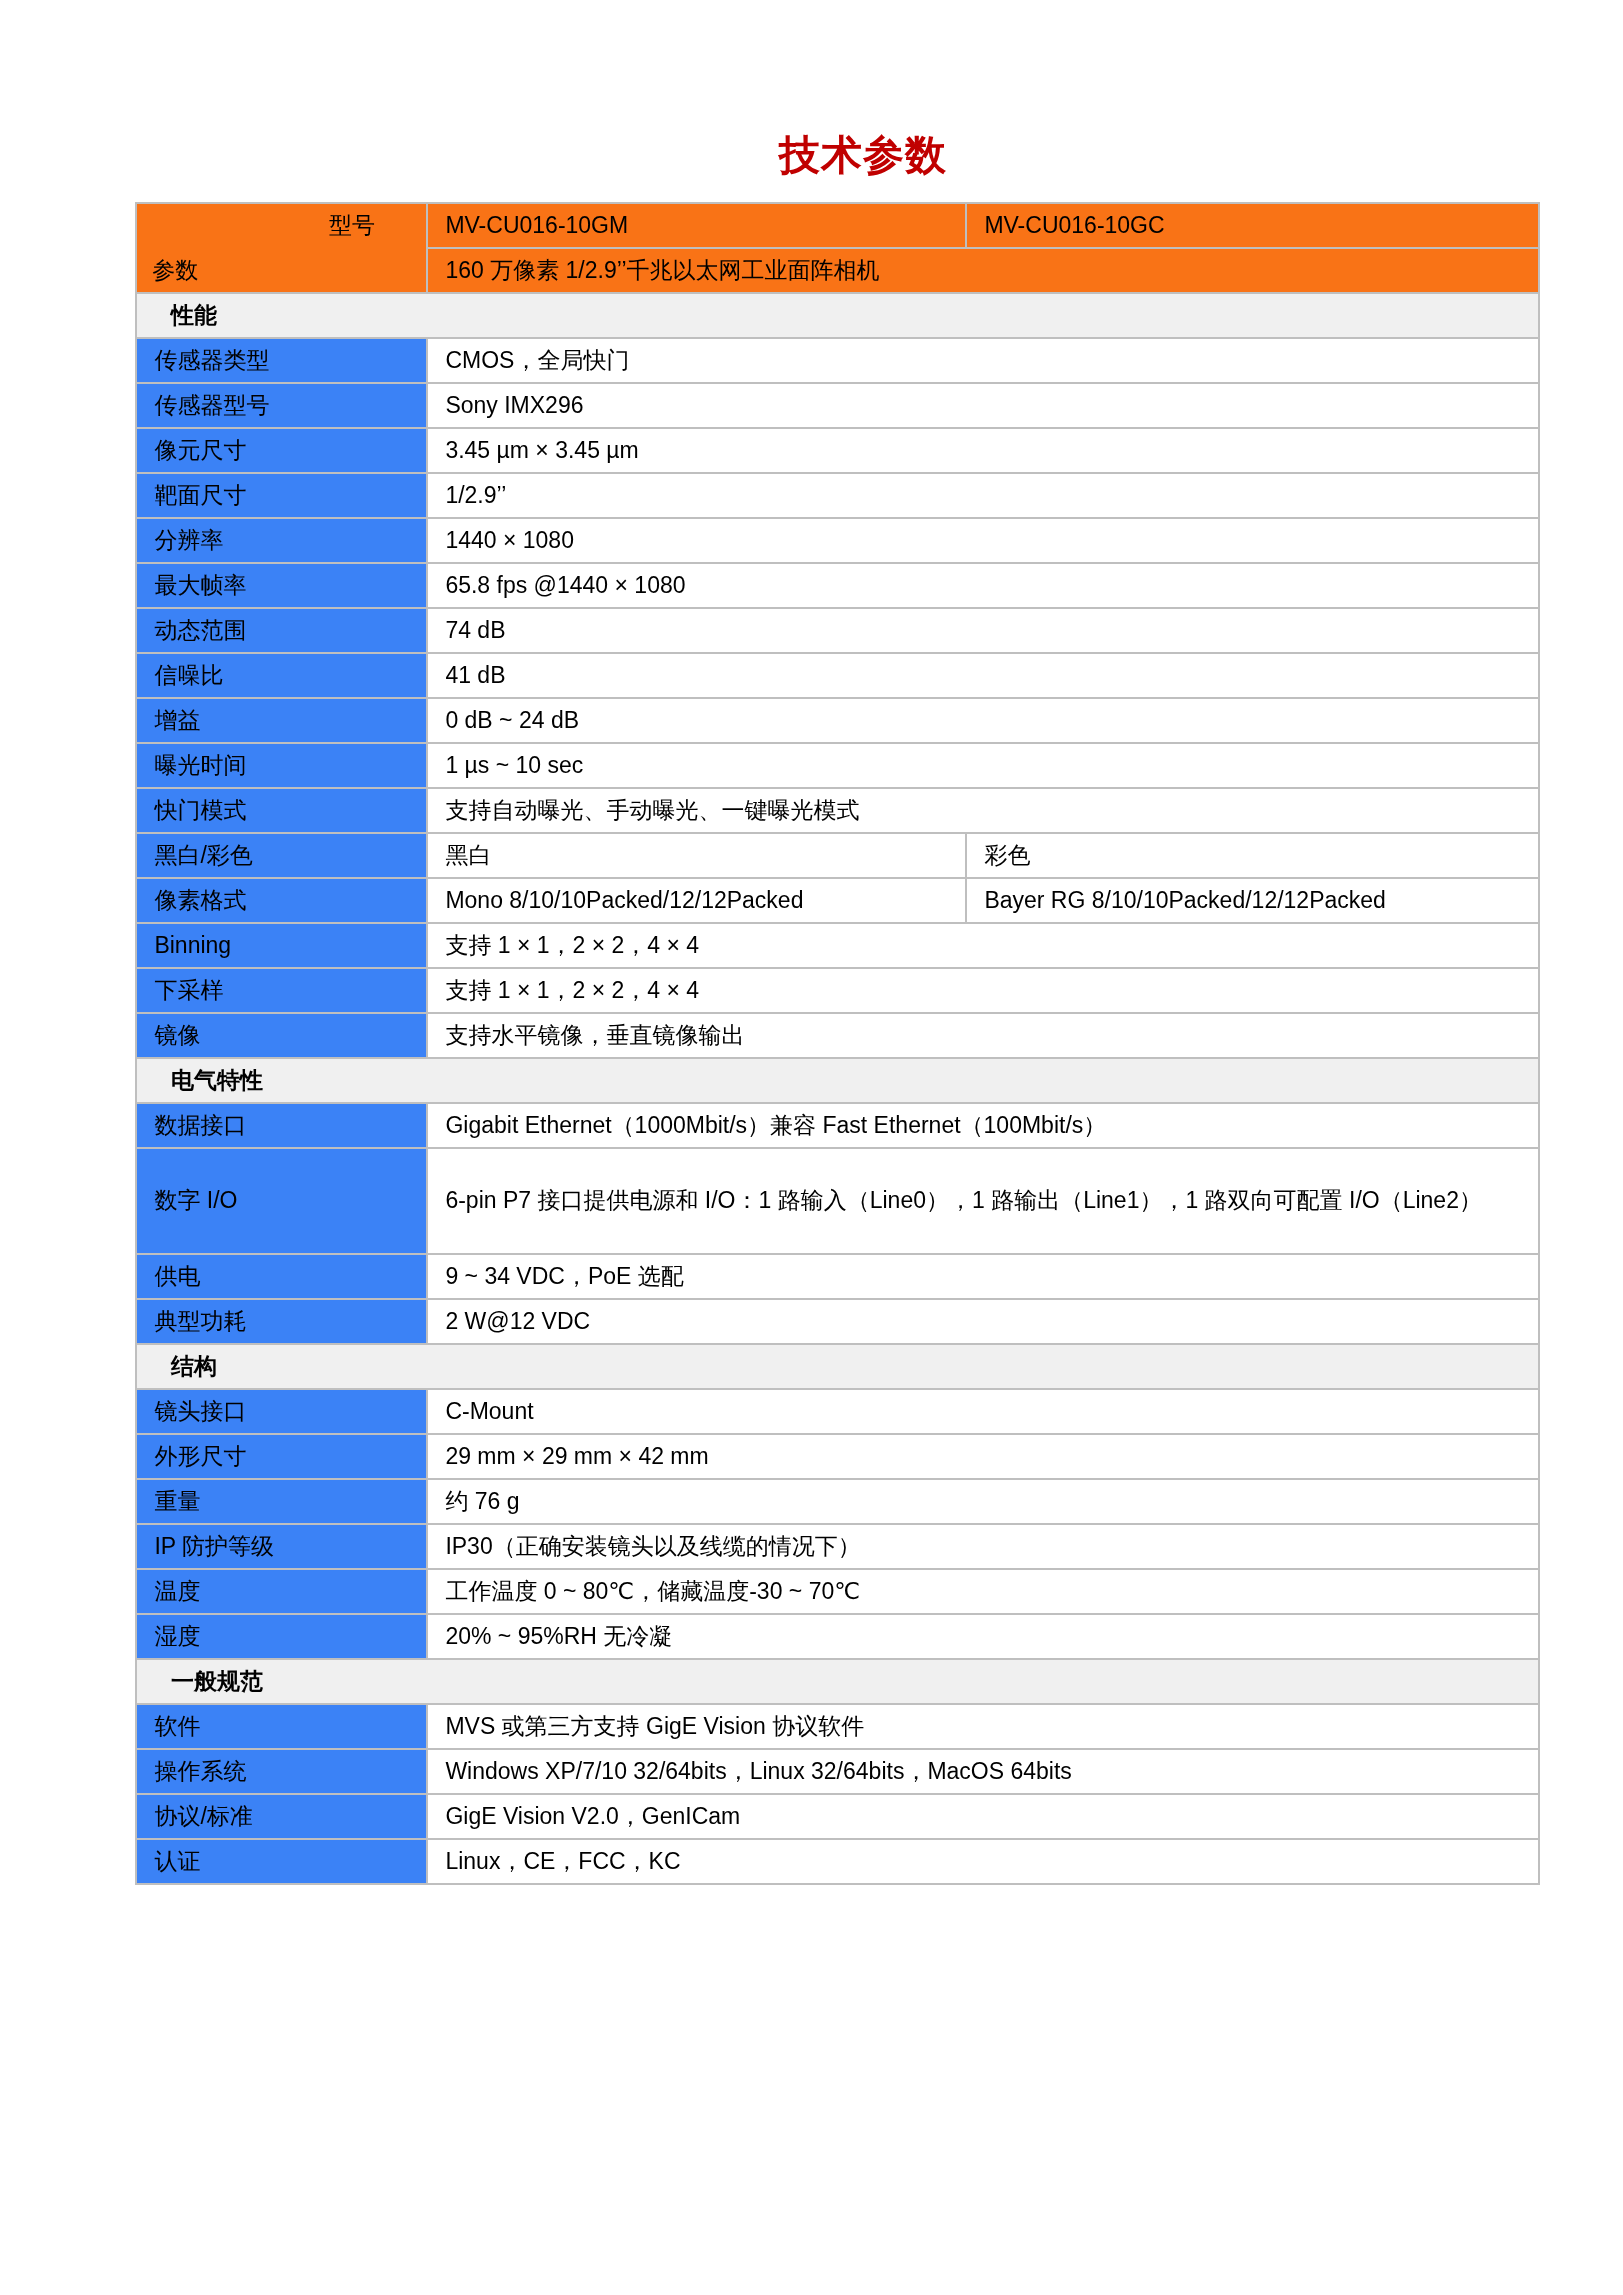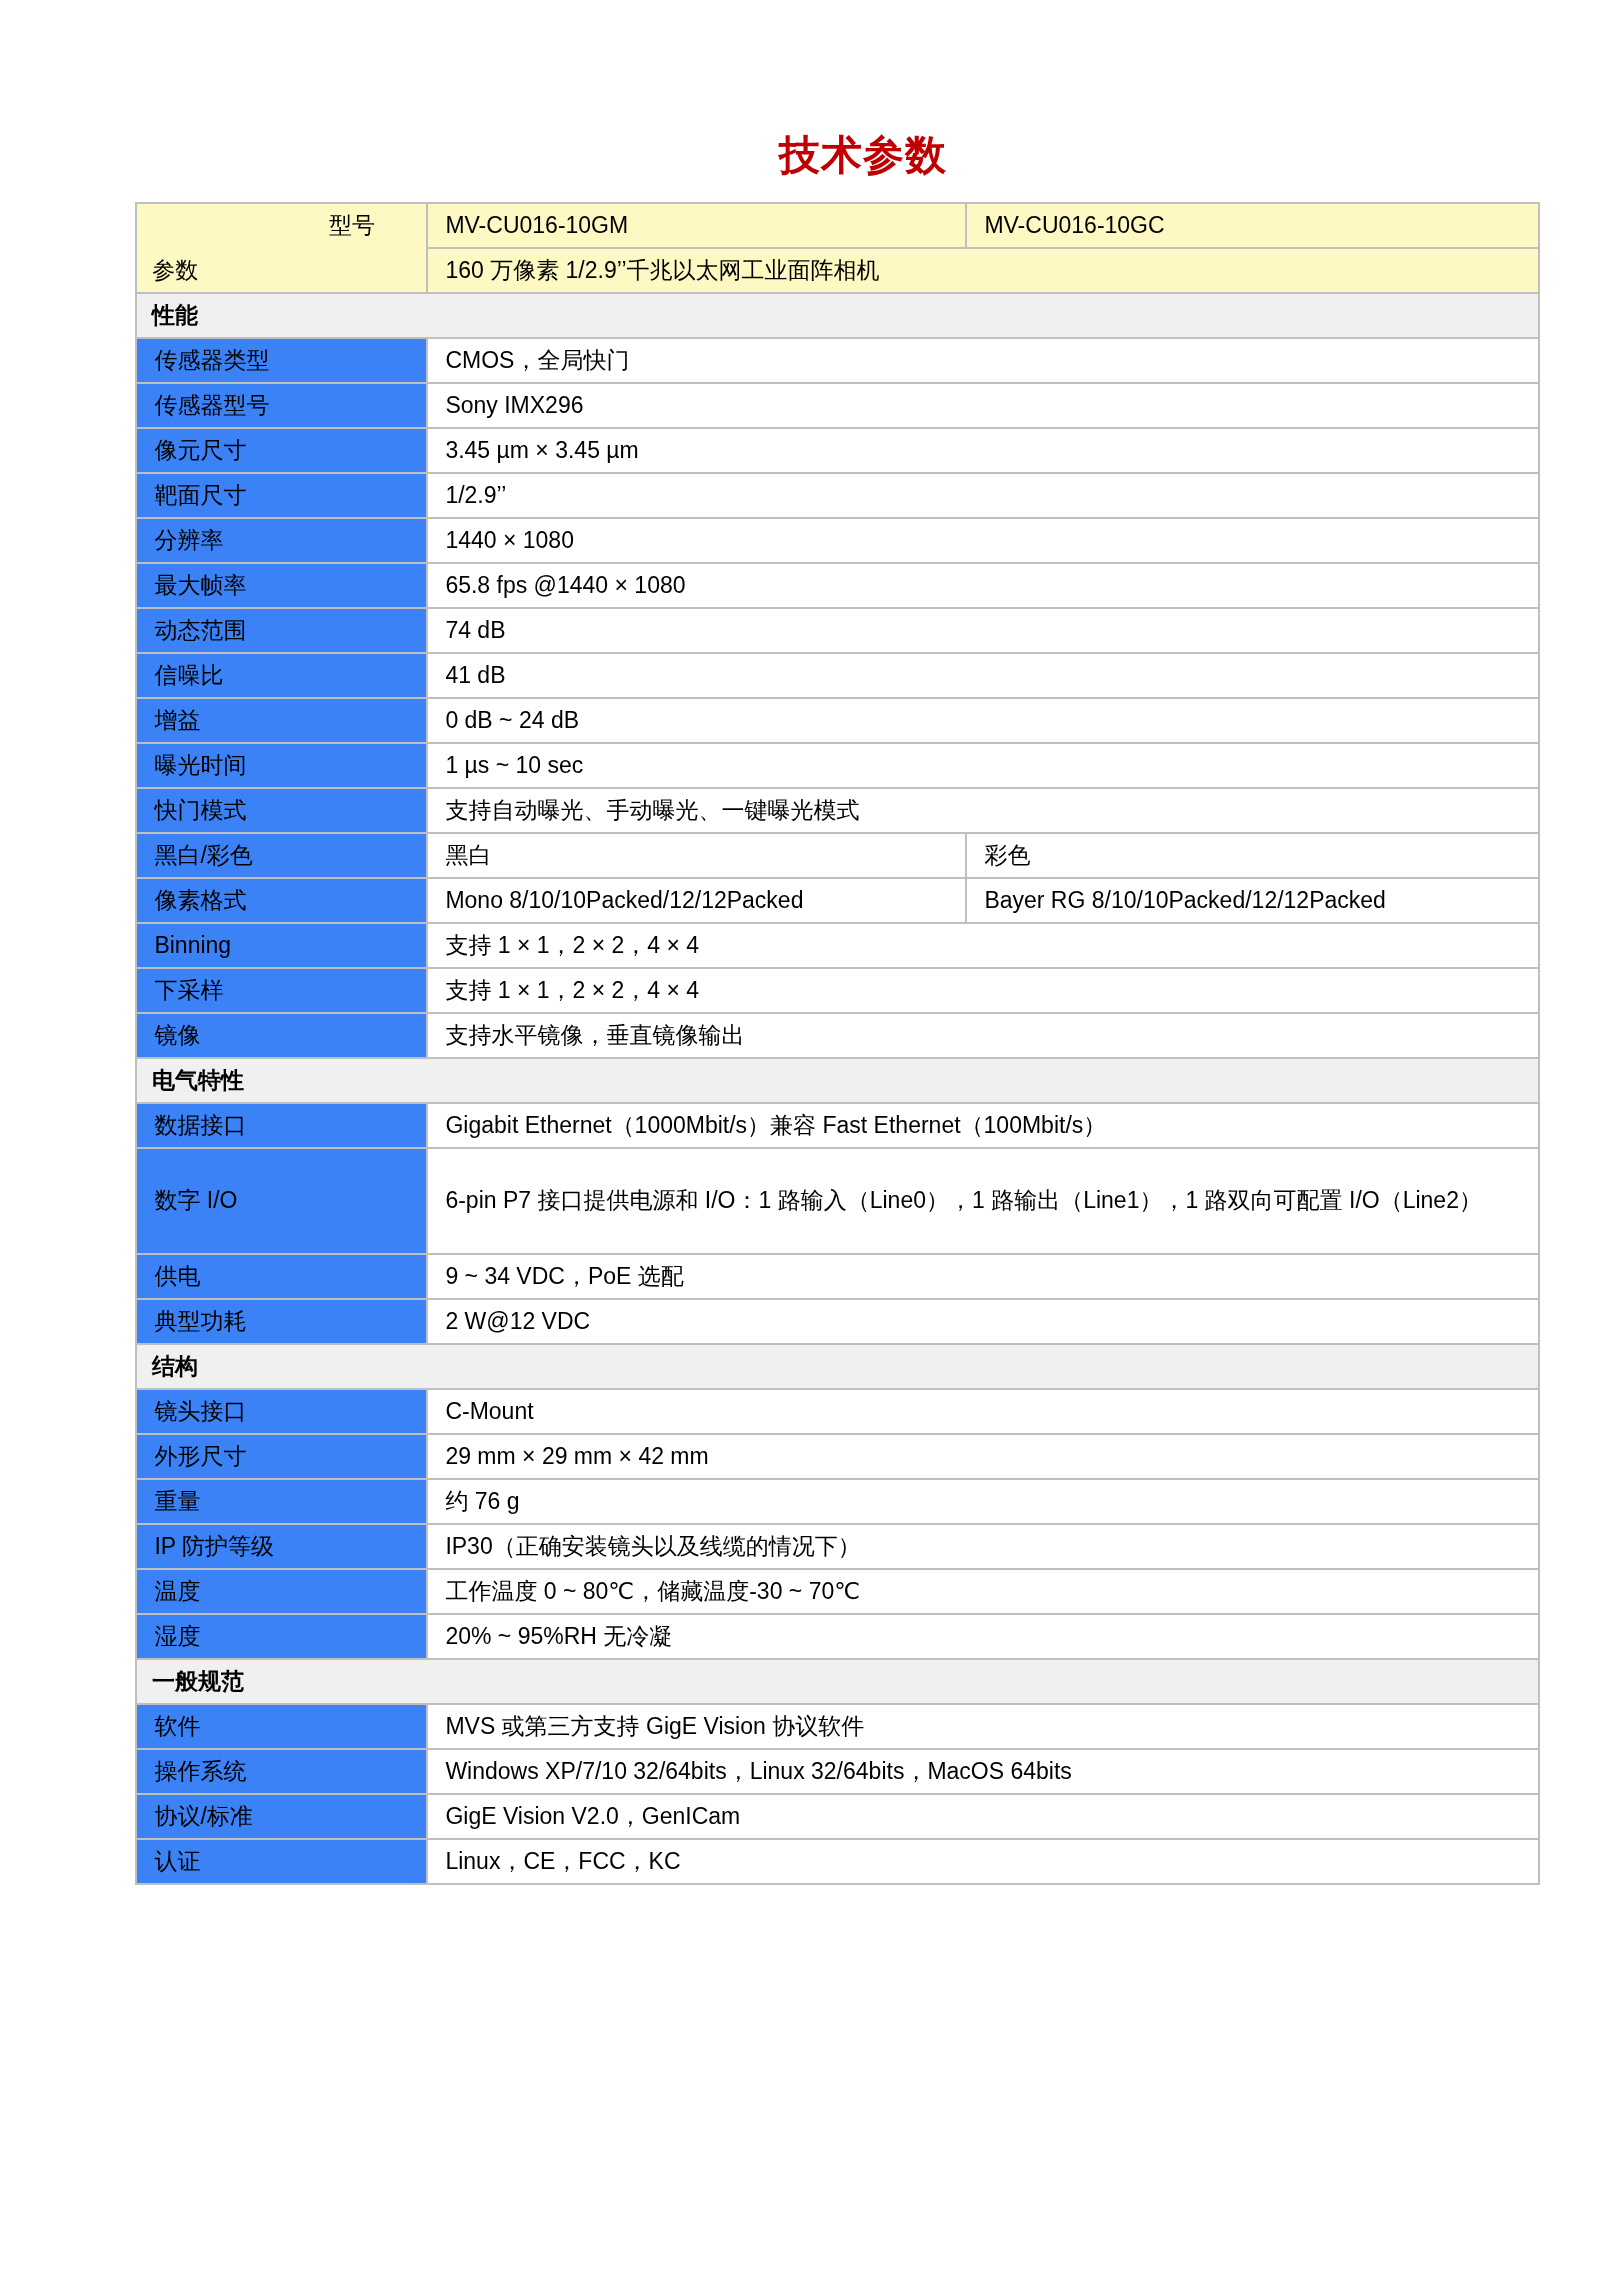--- a/index.html
+++ b/index.html
@@ -38,23 +38,23 @@
   col.c-label { width: 291px; }
   col.c-gm    { width: 539px; }
   col.c-gc    { width: 573px; }
   tr.row   { height: 45px; }
   tr.row-tall { height: 106px; }
   td.lbl  { background: #3b82f6; }
   td.val  { background: #FFFFFF; margin-left: 18px; }
   tr.section td {
     background: #F0F0F0;
     font-weight: 700;
-    padding-left: 15px;
-  }
-  tr.hdr td { background: #fef9c3; }
+    padding-left: 34px;
+  }
+  tr.hdr td { background: #f97316; }
   td.diag {
     position: relative;
     padding: 0;
     background-color: #D9D9D9;
     background-image: linear-gradient(to bottom right,
       transparent calc(50% - 0.8px),
       #ABABAB calc(50% - 0.8px),
       #ABABAB calc(50% + 0.8px),
       transparent calc(50% + 0.8px));
   }

